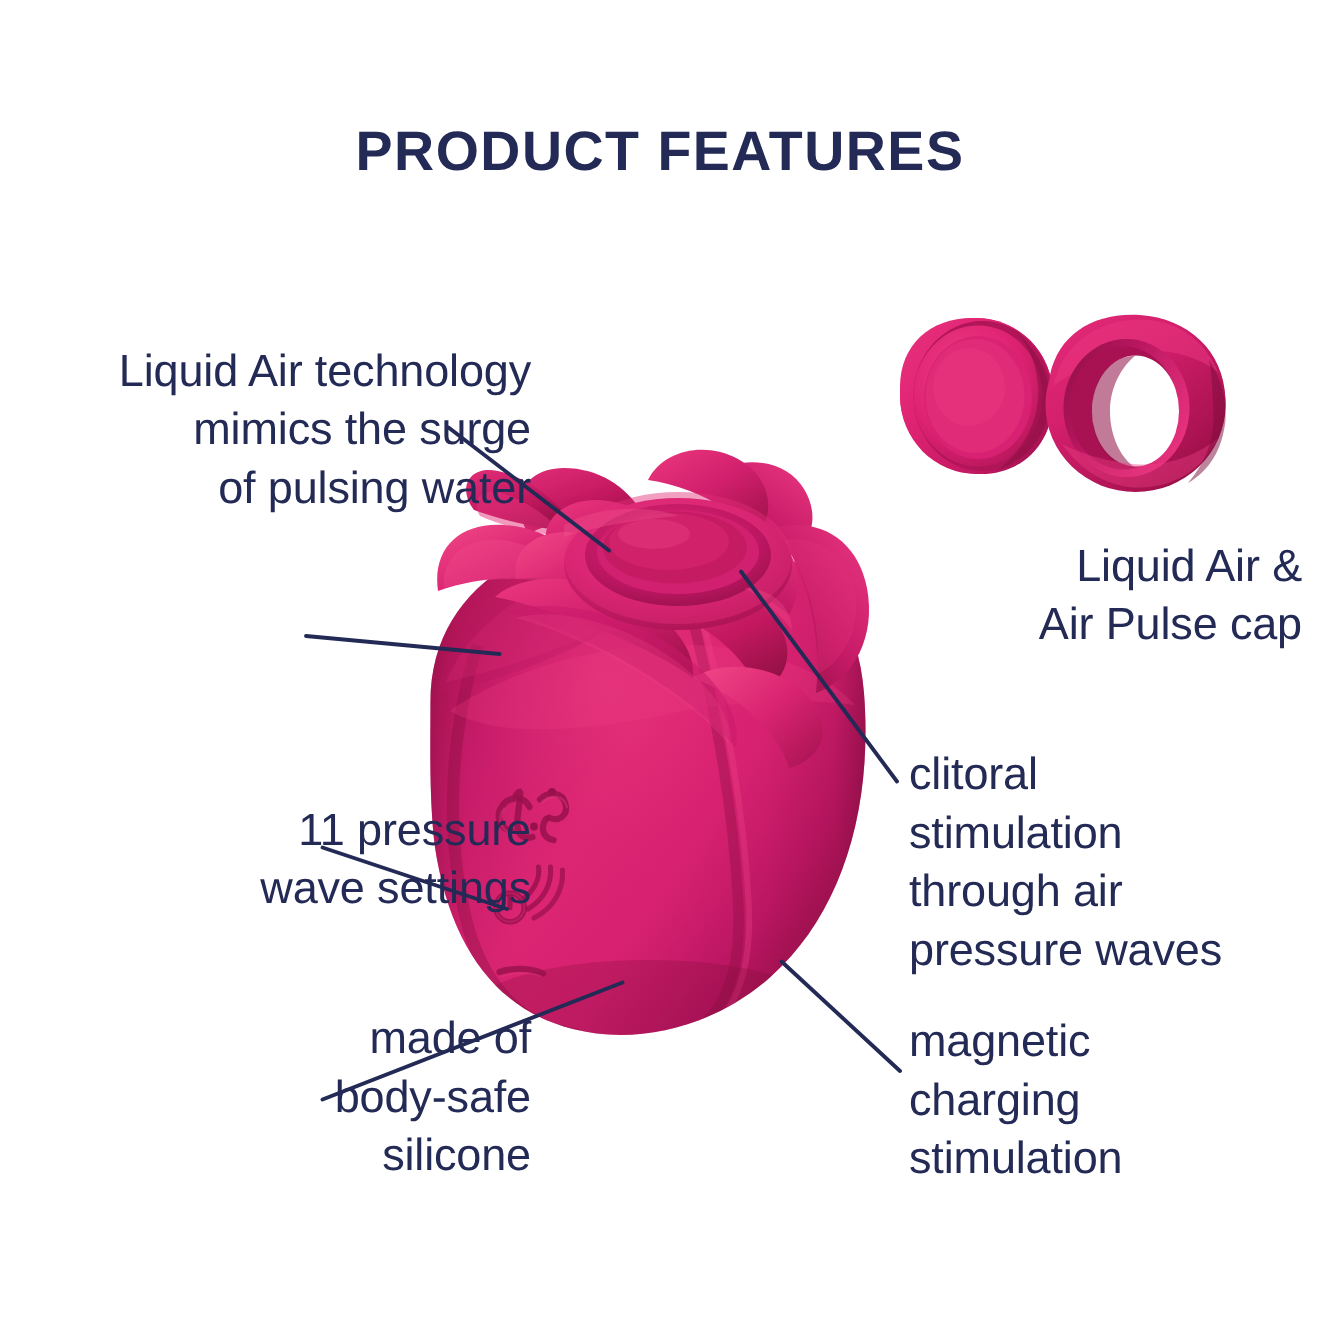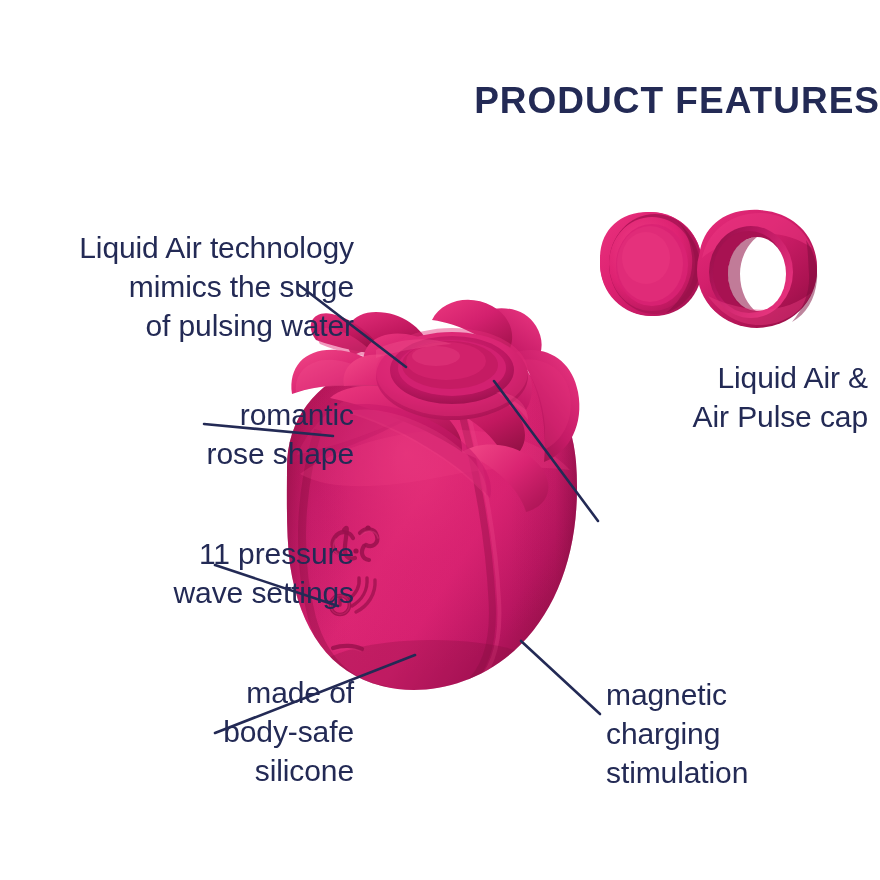--- a/index.html
+++ b/index.html
@@ -8,21 +8,21 @@
     background:#ffffff;
     font-family:"Liberation Sans", sans-serif;
     position:relative;
     overflow:hidden;
   }
   #stage { position:absolute; inset:0; width:880px; height:880px; }
 
   .title {
     position:absolute;
     left:0; top:80px; width:880px;
-    text-align:right;
+    text-align:center;
     font-size:37px;
     font-weight:bold;
     letter-spacing:1.0px;
     color:#232a55;
   }
 
   .label {
     position:absolute;
     color:#232a55;
     font-size:30px;
@@ -323,31 +323,33 @@
       <line x1="215" y1="733" x2="415" y2="655"></line>
       <line x1="494" y1="381" x2="598" y2="521"></line>
       <line x1="521" y1="641" x2="600" y2="714"></line>
     </g>
   </svg>
 
   <div class="label right-al" id="lbl-liquid-air">Liquid Air technology
 mimics the surge
 of pulsing water</div>
 
-  <div class="label right-al" id="lbl-rose-shape">romantic
-rose shape</div>
 
   <div class="label right-al" id="lbl-settings">11 pressure
 wave settings</div>
 
   <div class="label right-al" id="lbl-silicone">made of
 body-safe
 silicone</div>
 
   <div class="label left-al" id="lbl-cap">Liquid Air &amp;
 Air Pulse cap</div>
 
+  <div class="label left-al" id="lbl-clitoral">clitoral
+stimulation
+through air
+pressure waves</div>
 
   <div class="label left-al" id="lbl-magnetic">magnetic
 charging
 stimulation</div>
 
 </div>
 
 </body></html>

